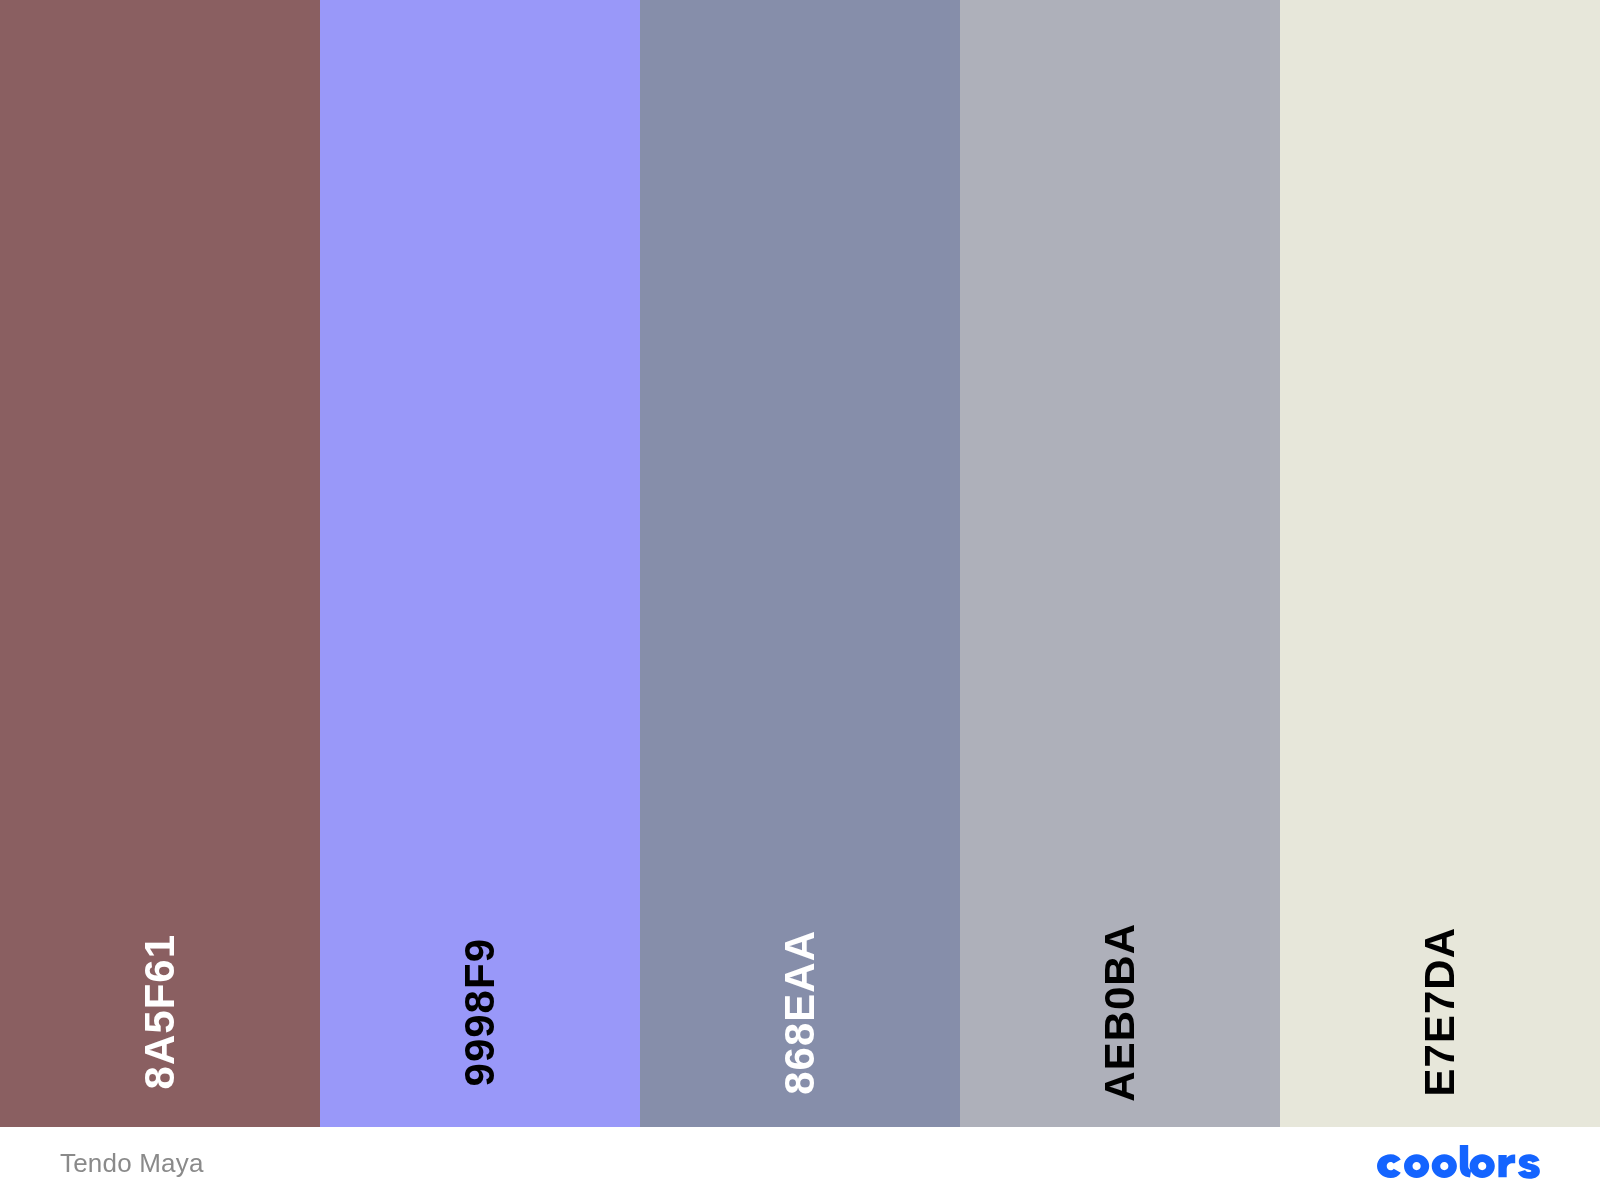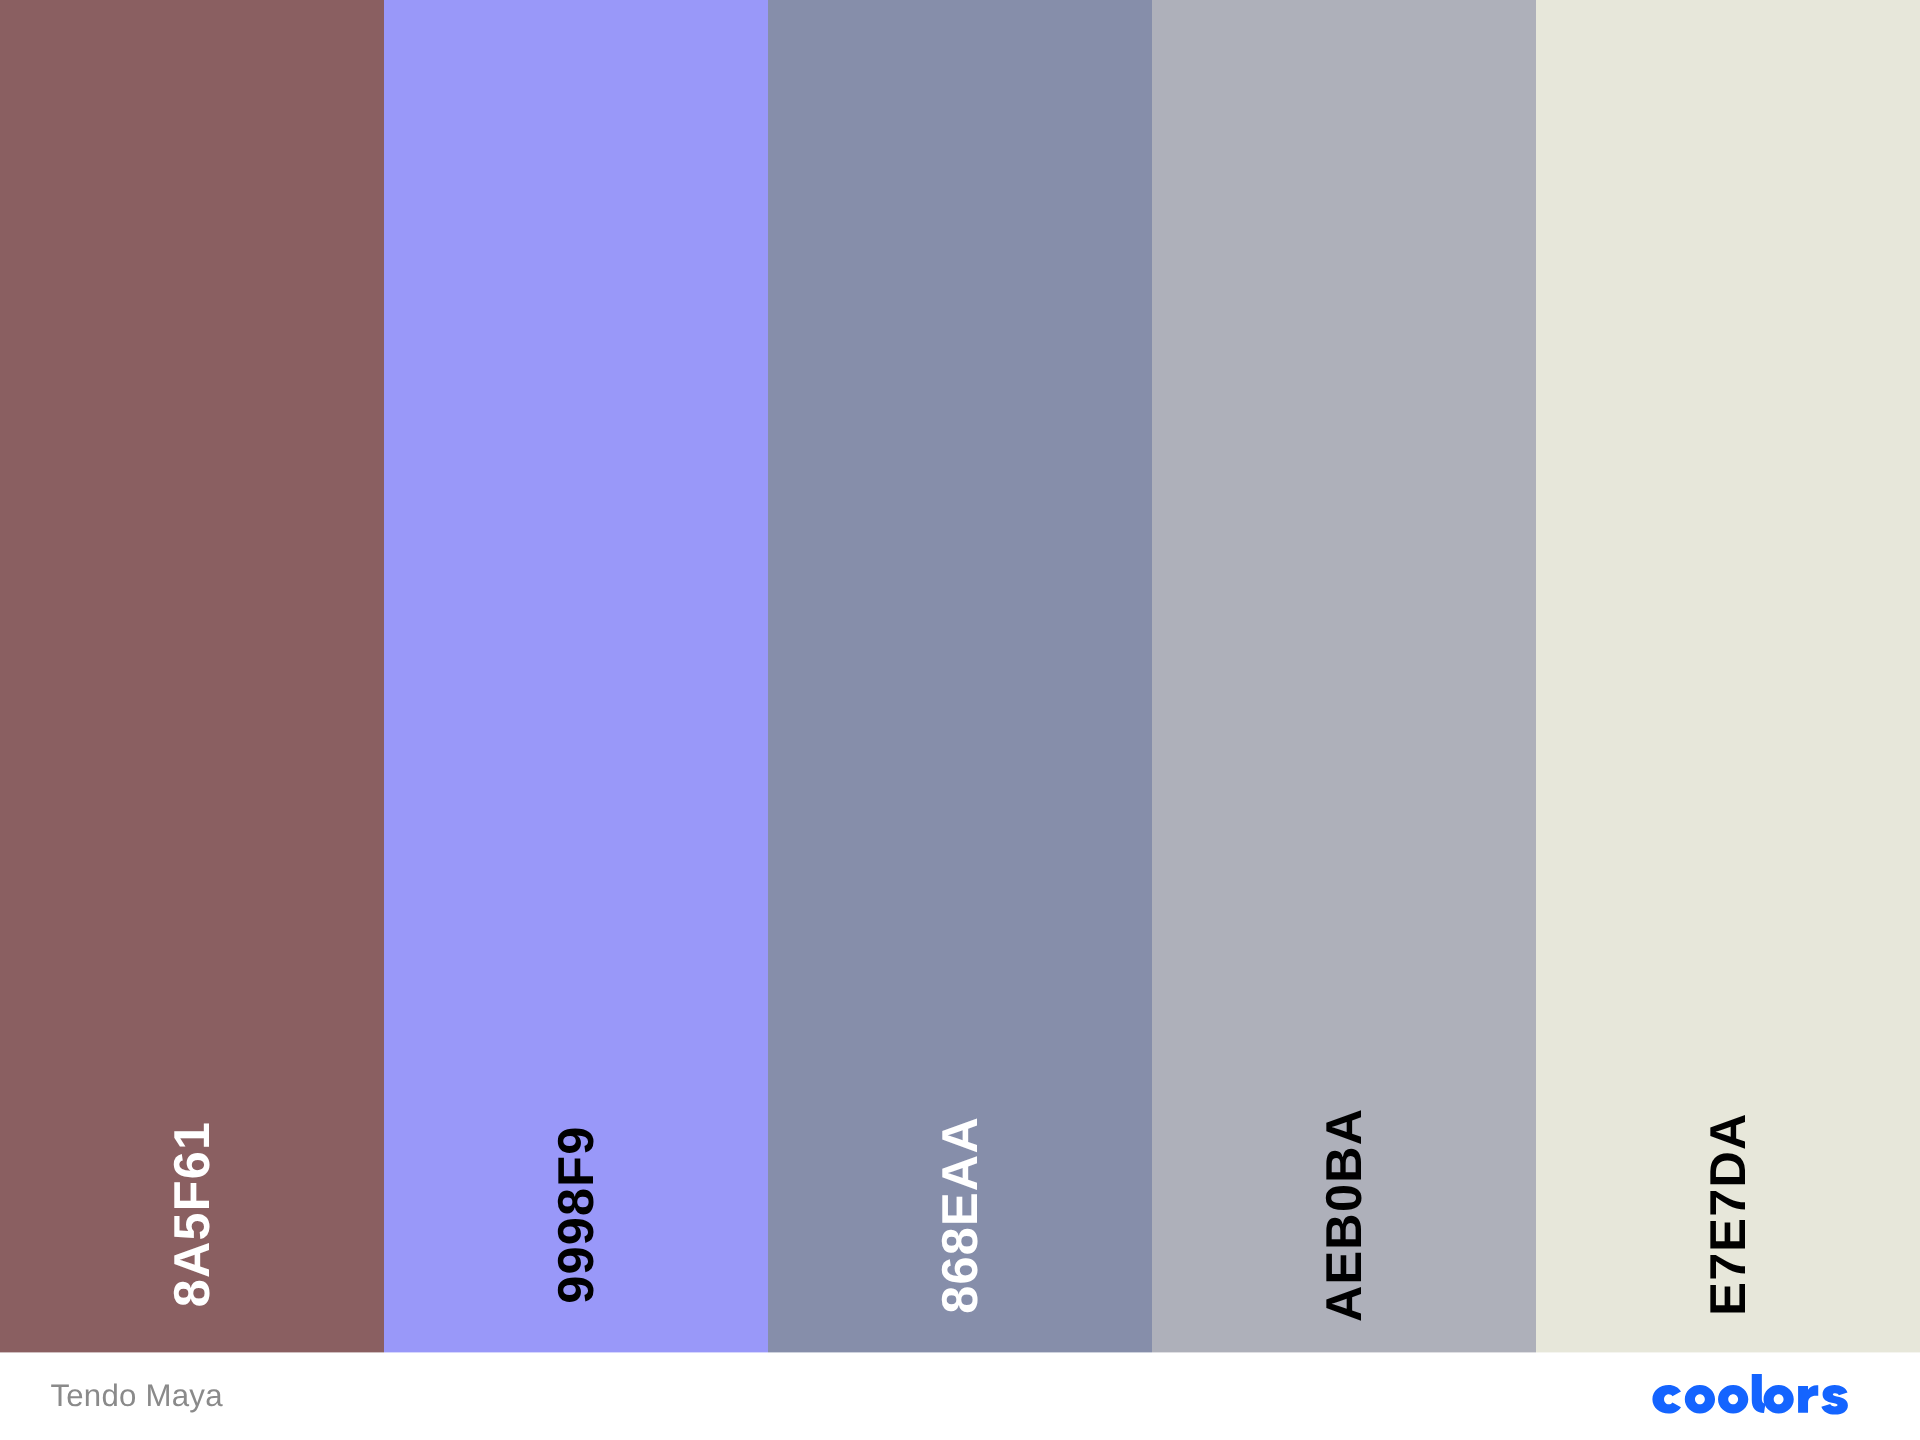--- a/index.html
+++ b/index.html
@@ -50,21 +50,21 @@
     letter-spacing:1px;
     line-height:1;
     font-family:"Liberation Sans", sans-serif;
   }
   .footer {
     flex:1 1 auto;
     background:#ffffff;
     display:flex;
     align-items:center;
     justify-content:space-between;
-    padding:0 46px 0 42px;
+    padding:0 46px 0 60px;
   }
   .footer-title {
     font-size:26px;
     color:#8a8a8a;
     font-weight:400;
     letter-spacing:0.2px;
   }
   .logo {
     display:flex;
     align-items:center;

